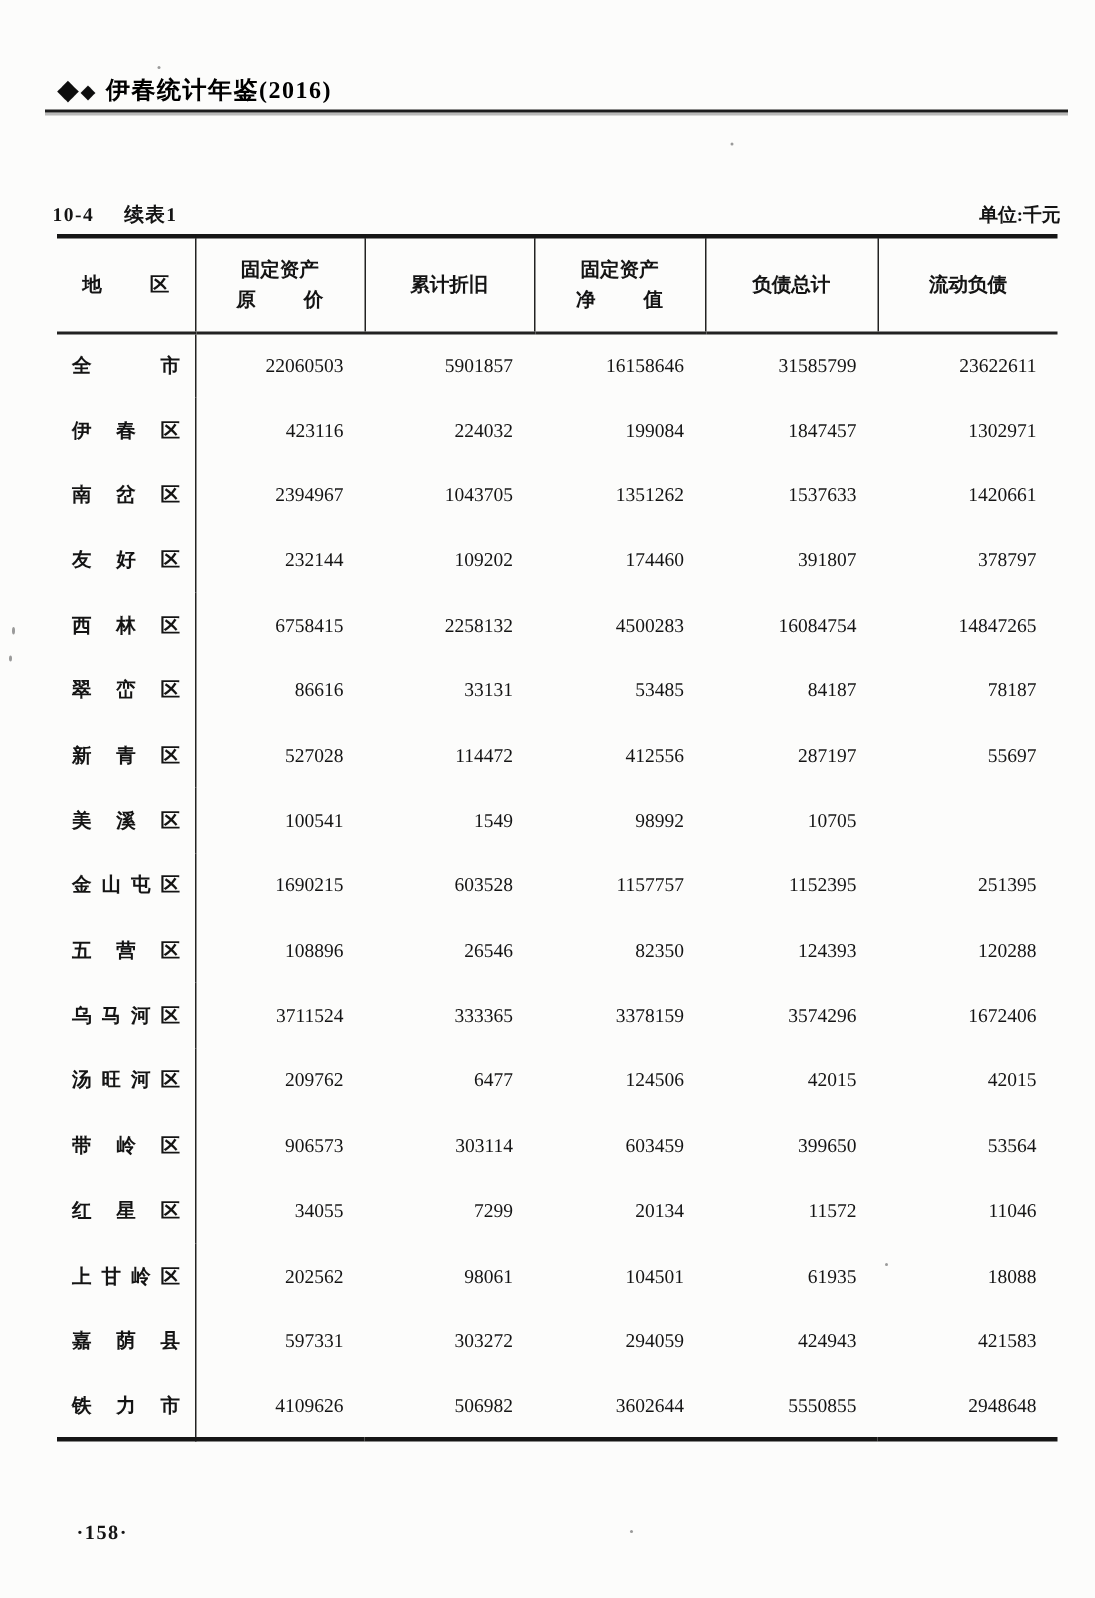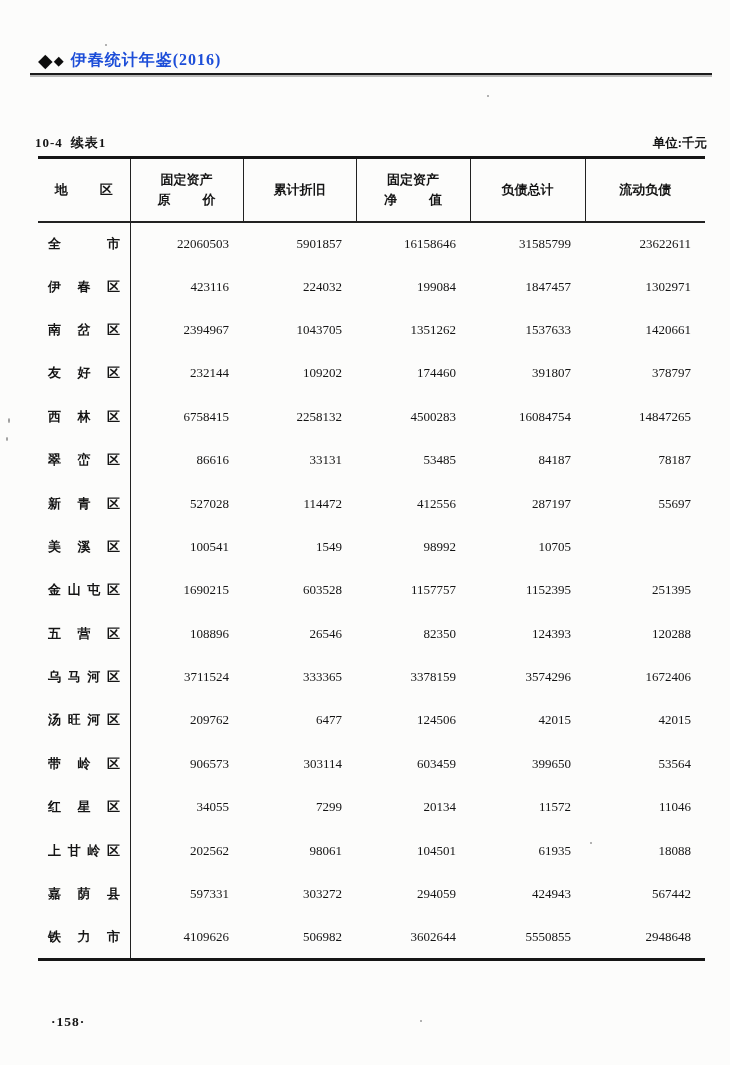--- a/index.html
+++ b/index.html
@@ -11,30 +11,30 @@
     color:#141414;
     overflow:hidden;
   }
   
   .speckle { position:absolute; background:#9a9a9a; border-radius:50%; }
 
   
   .brand { position:absolute; left:38px; top:50px; display:flex; align-items:center; white-space:nowrap; }
   .diamond-lg { font-size:19px; line-height:1; color:#0d0d0d; }
   .diamond-sm { font-size:13px; line-height:1; color:#0d0d0d; margin-left:1px; }
-  .brand-title { font-size:16px; font-weight:bold; margin-left:7px; letter-spacing:1px; color:#1d4ed8;text-align:right; }
+  .brand-title { font-size:16px; font-weight:bold; margin-left:7px; letter-spacing:1px; color:#000000;text-align:right; }
   .brand-rule {
     position:absolute; left:30px; top:73px; width:682px; height:2px;
     background:#1c1c1c; box-shadow:0 2px 0 rgba(60,60,60,.35);
   }
 
   
   .meta { position:absolute; left:35px; top:134px; width:672px; display:flex; justify-content:space-between; align-items:baseline; }
   .meta-left { font-size:13px; font-weight:bold; letter-spacing:1px; }
-  .meta-left .tno { margin-right:8px; }
+  .meta-left .tno { margin-right:20px; }
   .meta-right { font-size:12.5px; font-weight:bold;text-align:right; }
 
   
   table.stat {
     position:absolute; left:38px; top:156px; width:667px;
     border-collapse:collapse; table-layout:fixed;
     border-top:3px solid #161616;
     border-bottom:3px solid #161616;
   }
   thead tr { height:64px; }
@@ -246,21 +246,21 @@
     <td class="value-cell">61935</td>
     <td class="value-cell">18088</td>
   </tr>
 
   <tr>
     <td class="region-cell"><span class="jlabel">嘉荫县</span></td>
     <td class="value-cell">597331</td>
     <td class="value-cell">303272</td>
     <td class="value-cell">294059</td>
     <td class="value-cell">424943</td>
-    <td class="value-cell">567442</td>
+    <td class="value-cell">421583</td>
   </tr>
 
   <tr>
     <td class="region-cell"><span class="jlabel">铁力市</span></td>
     <td class="value-cell">4109626</td>
     <td class="value-cell">506982</td>
     <td class="value-cell">3602644</td>
     <td class="value-cell">5550855</td>
     <td class="value-cell">2948648</td>
   </tr>

